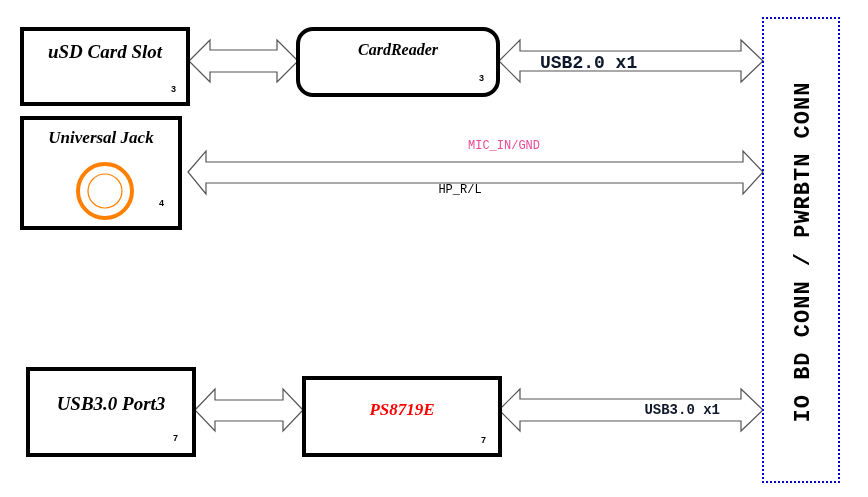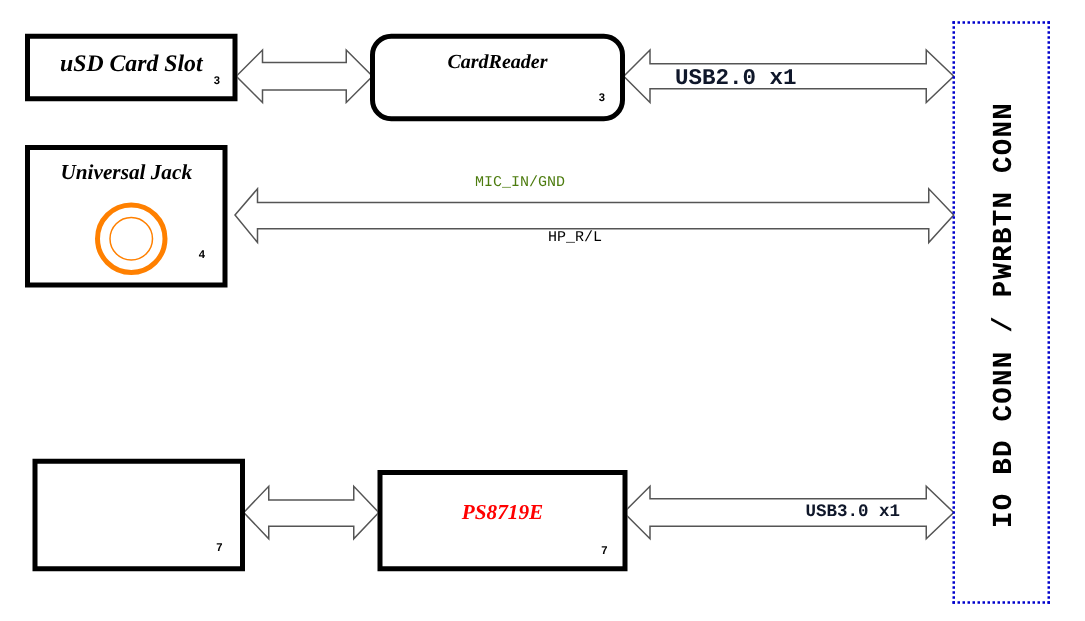--- a/index.html
+++ b/index.html
@@ -24,48 +24,49 @@
     <path d="M499,61 L520,40 L520,51 L741,51 L741,40 L763,61 L741,82 L741,71 L520,71 L520,82 Z" stroke="#555"></path>
 
     <path d="M188,172 L206,151 L206,162 L743,162 L743,151 L763,172 L743,194 L743,183 L206,183 L206,194 Z" stroke="#555"></path>
 
     <path d="M195,410 L215,389 L215,400 L283,400 L283,389 L303,410 L283,431 L283,421 L215,421 L215,431 Z" stroke="#555"></path>
 
     <path d="M499,410 L520,389 L520,399 L741,399 L741,389 L763,410 L741,431 L741,421 L520,421 L520,431 Z" stroke="#555"></path>
   </g>
 </svg>
 
-<div class="block" style="left:20px; top:27px; width:170px; height:54px;">
+<div class="block" style="left:20px; top:27px; width:170px; height:79px;">
   <div class="title" style="top:10px; font-size:19px;">uSD Card Slot</div>
   <div class="pg" style="right:10px; bottom:8px;">3</div>
 </div>
 
 <div class="block" style="left:296px; top:27px; width:204px; height:70px;border-radius:17px;">
   <div class="title" style="top:10px; font-size:16px; color:#000;">CardReader</div>
   <div class="pg" style="right:12px; bottom:10px;">3</div>
 </div>
 
 <div class="block" style="left:20px; top:116px; width:162px; height:114px;">
   <div class="title" style="top:8px; font-size:17px;">Universal Jack</div>
   <svg width="64" height="64" style="position:absolute; left:49px; top:39px;" viewBox="0 0 64 64">
     <circle cx="32" cy="32" r="27" fill="none" stroke="#ff8000" stroke-width="4"></circle>
     <circle cx="32" cy="32" r="17" fill="none" stroke="#ff8000" stroke-width="1.2"></circle>
   </svg>
   <div class="pg" style="right:14px; top:78px;">4</div>
 </div>
 
 <div class="block" style="left:26px; top:367px; width:170px; height:90px;">
+  <div class="title" style="top:22px; font-size:19px;">USB3.0 Port3</div>
   <div class="pg" style="right:14px; bottom:10px;">7</div>
 </div>
 
 <div class="block" style="left:302px; top:376px; width:200px; height:81px;">
   <div class="title" style="top:20px; font-size:17px; color:#ff0000;">PS8719E</div>
   <div class="pg" style="right:12px; bottom:8px;">7</div>
 </div>
 
 <div class="conn-text" style="position:absolute; left:540px; width:180px; top:53px; font-size:18px; color:#0f172a;">USB2.0 x1</div>
-<div class="sig" style="position:absolute; left:380px; width:160px; top:139px; text-align:left; font-size:12px; color:#4d7c0f;">MIC_IN/GND</div>
+<div class="sig" style="position:absolute; left:380px; width:160px; top:139px; text-align:right; font-size:12px; color:#ec4899;">MIC_IN/GND</div>
 <div class="sig" style="position:absolute; left:380px; width:160px; top:183px; text-align:center; font-size:12px; color:#000;">HP_R/L</div>
 <div class="conn-text" style="position:absolute; left:540px; width:180px; top:402px; text-align:right; font-size:14px; color:#0f172a;">USB3.0 x1</div>
 
 <div style="position:absolute; left:762px; top:17px; width:78px; height:466px; box-sizing:border-box; border:2px dotted #0000cc;">
   <div class="conn-text" style="position:absolute; left:39px; top:233px; width:440px; transform:translate(-50%,-50%) rotate(-90deg); text-align:center; font-size:22px; color:#000; white-space:nowrap; letter-spacing:1px;">IO BD CONN / PWRBTN CONN</div>
 </div>
 
 </body></html>

